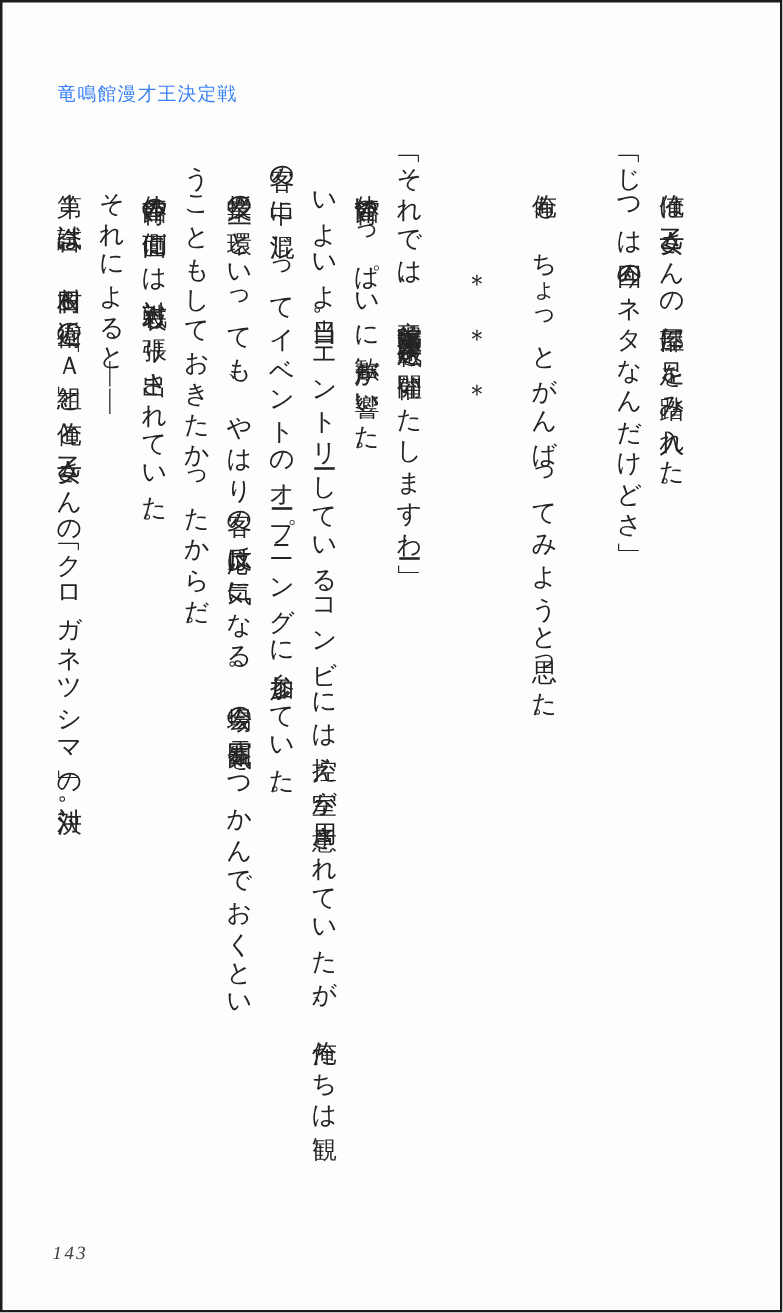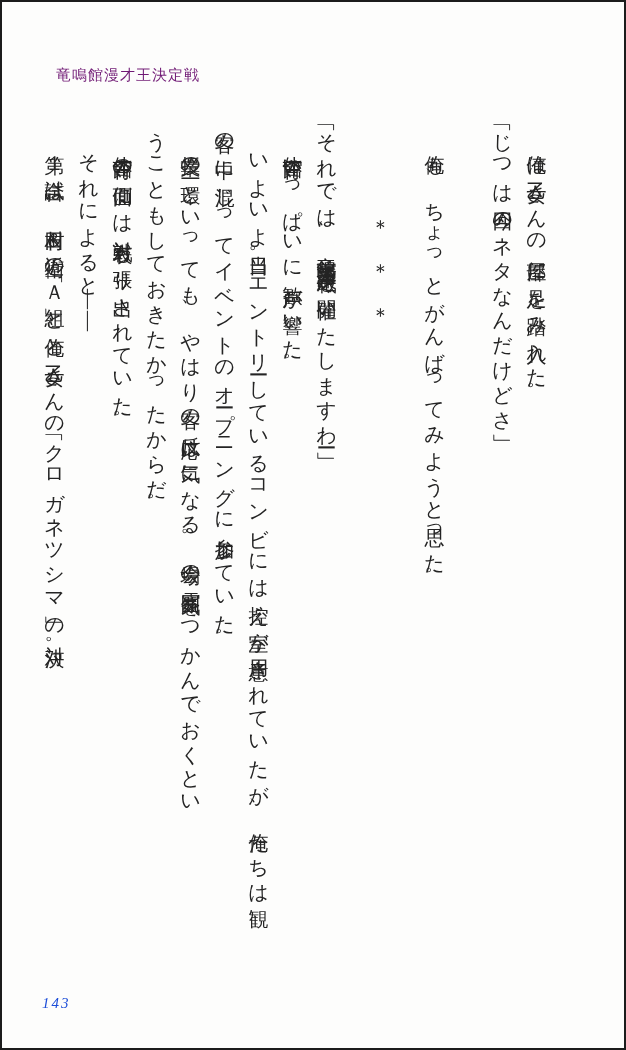--- a/index.html
+++ b/index.html
@@ -13,25 +13,25 @@
     height: 1050px;
     box-sizing: border-box;
     background: #fdfdfc;
     border: 2px solid #1c1c1c;
     overflow: hidden;
     font-family: "Liberation Serif", "DejaVu Serif", serif;
     color: #262626;
   }
   .running-header {
     position: absolute;
-    left: 54px;
+    left: 44px;
     top: 64px;
     font-size: 15px;
     letter-spacing: 1px;
-    color: #701a75;
+    color: #3b82f6;
     white-space: nowrap;
   }
   .vtext {
     position: absolute;
     top: 116px;
     right: 70px;
     width: 522px;
     height: 894px;
     writing-mode: vertical-rl;
     text-orientation: mixed;
@@ -49,21 +49,21 @@
   .gap-wide { margin-block-start: 34px; }
   .gap-small { margin-block-start: 20px; }
   .separator-line { letter-spacing: 2px; }
   .page-number {
     position: absolute;
     left: 40px;
     top: 993px;
     font-size: 15px;
     font-style: italic;
     letter-spacing: 2px;
-    color: #1d4ed8;
+    color: #404040;
   }
 </style>
 </head>
 <body>
 
 <div class="page">
 
   <div class="running-header">竜鳴館漫才王決定戦</div>
 
   <div class="vtext">

